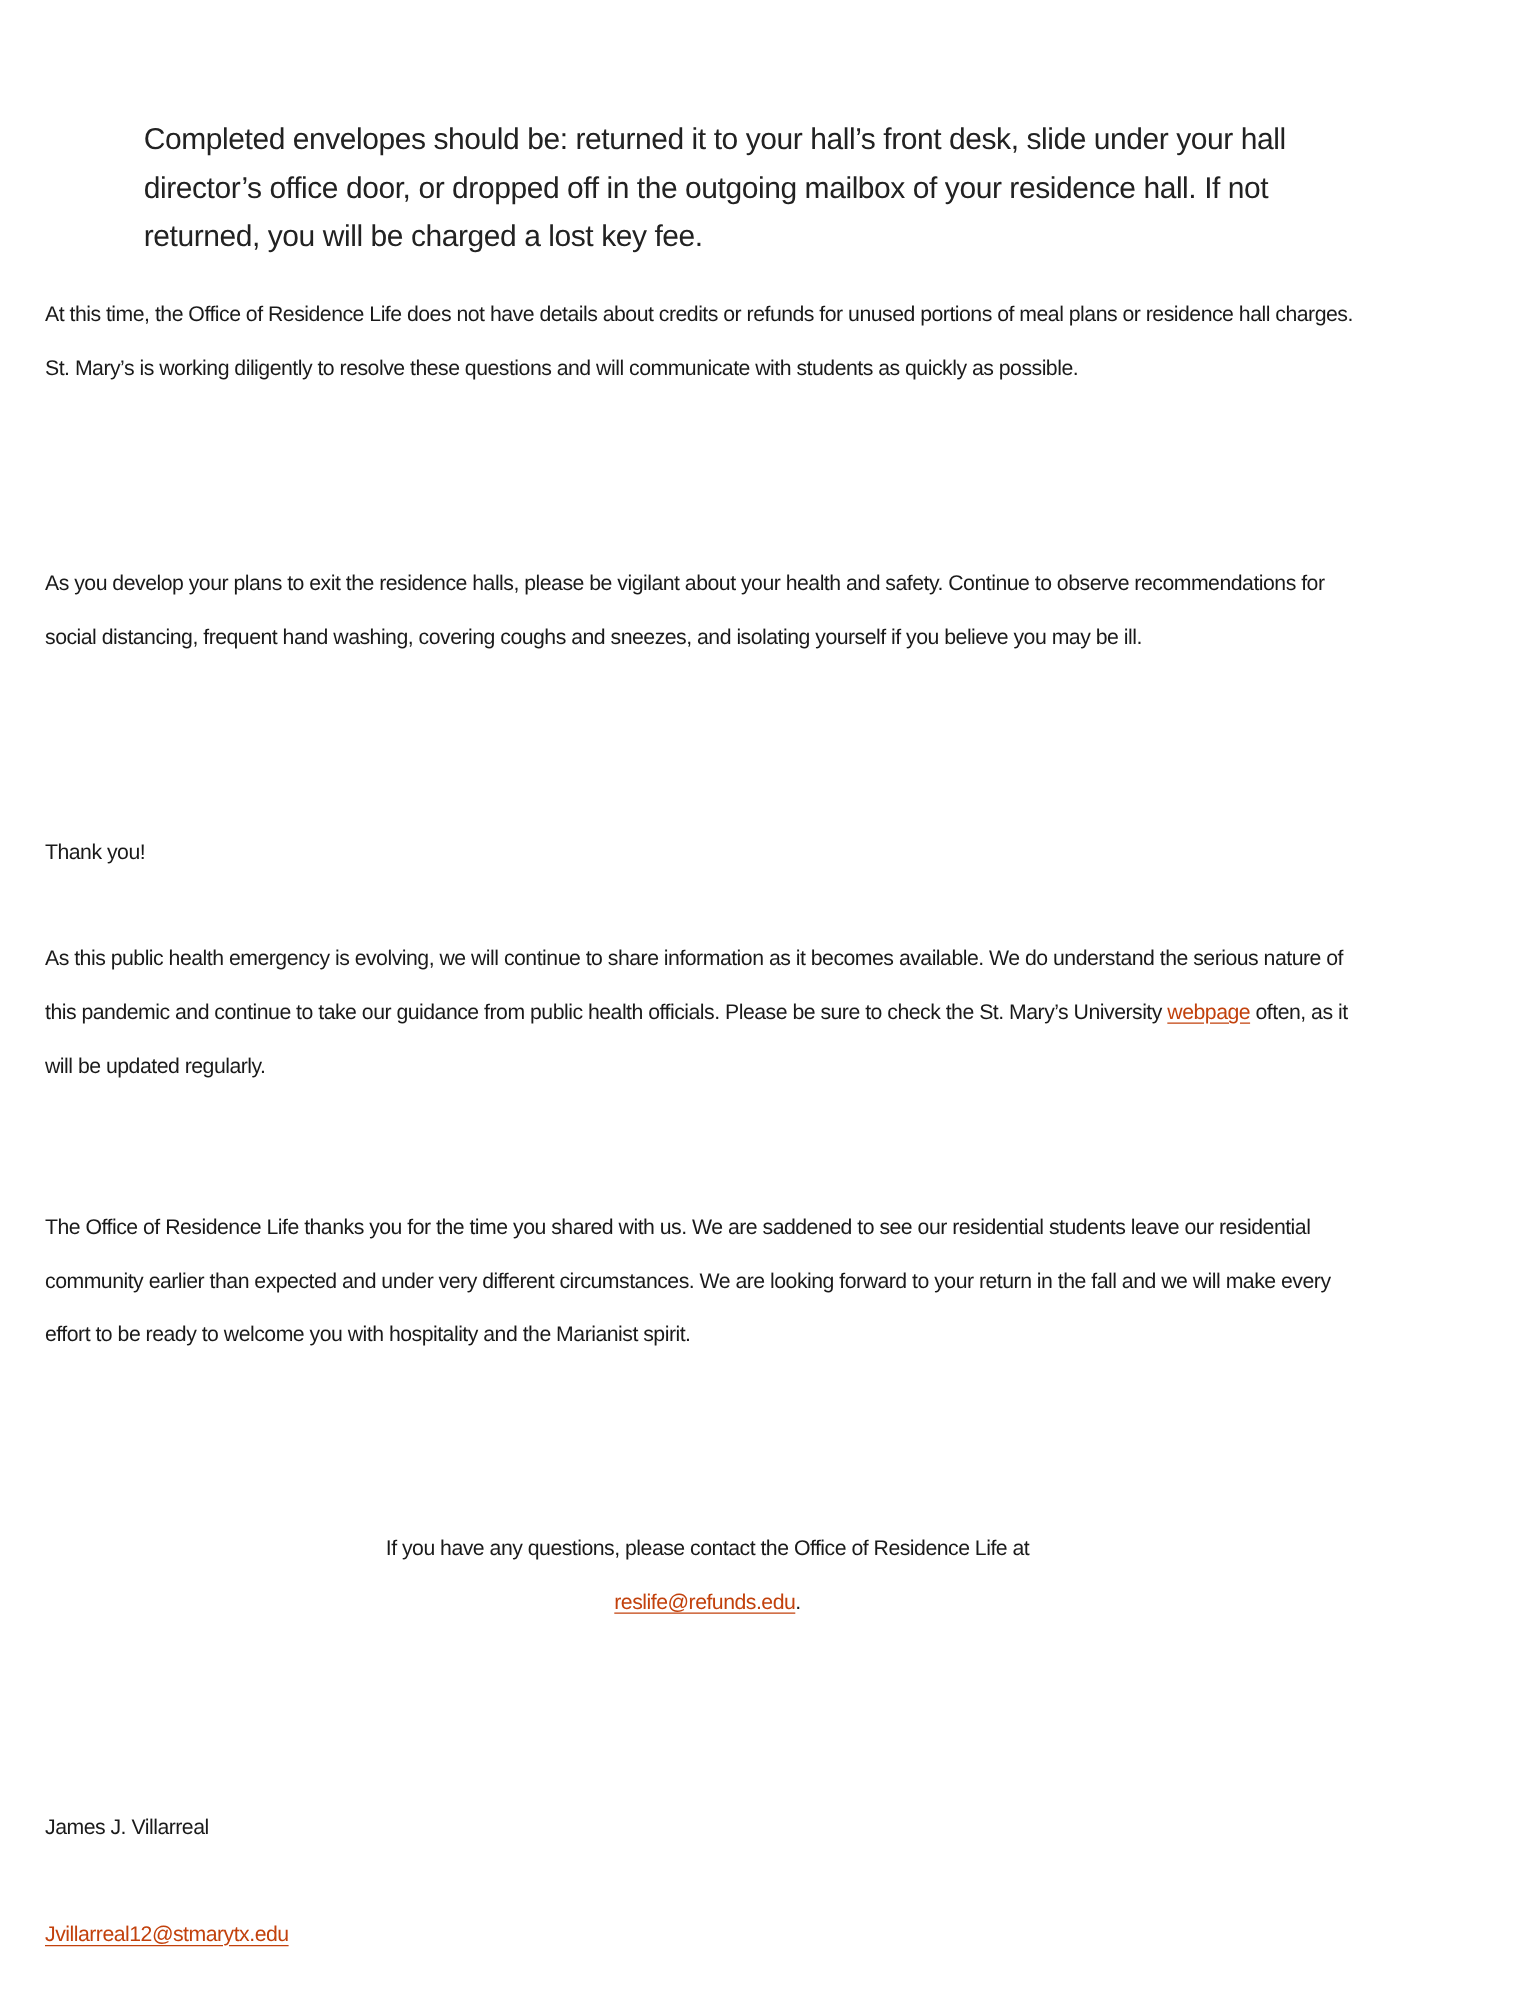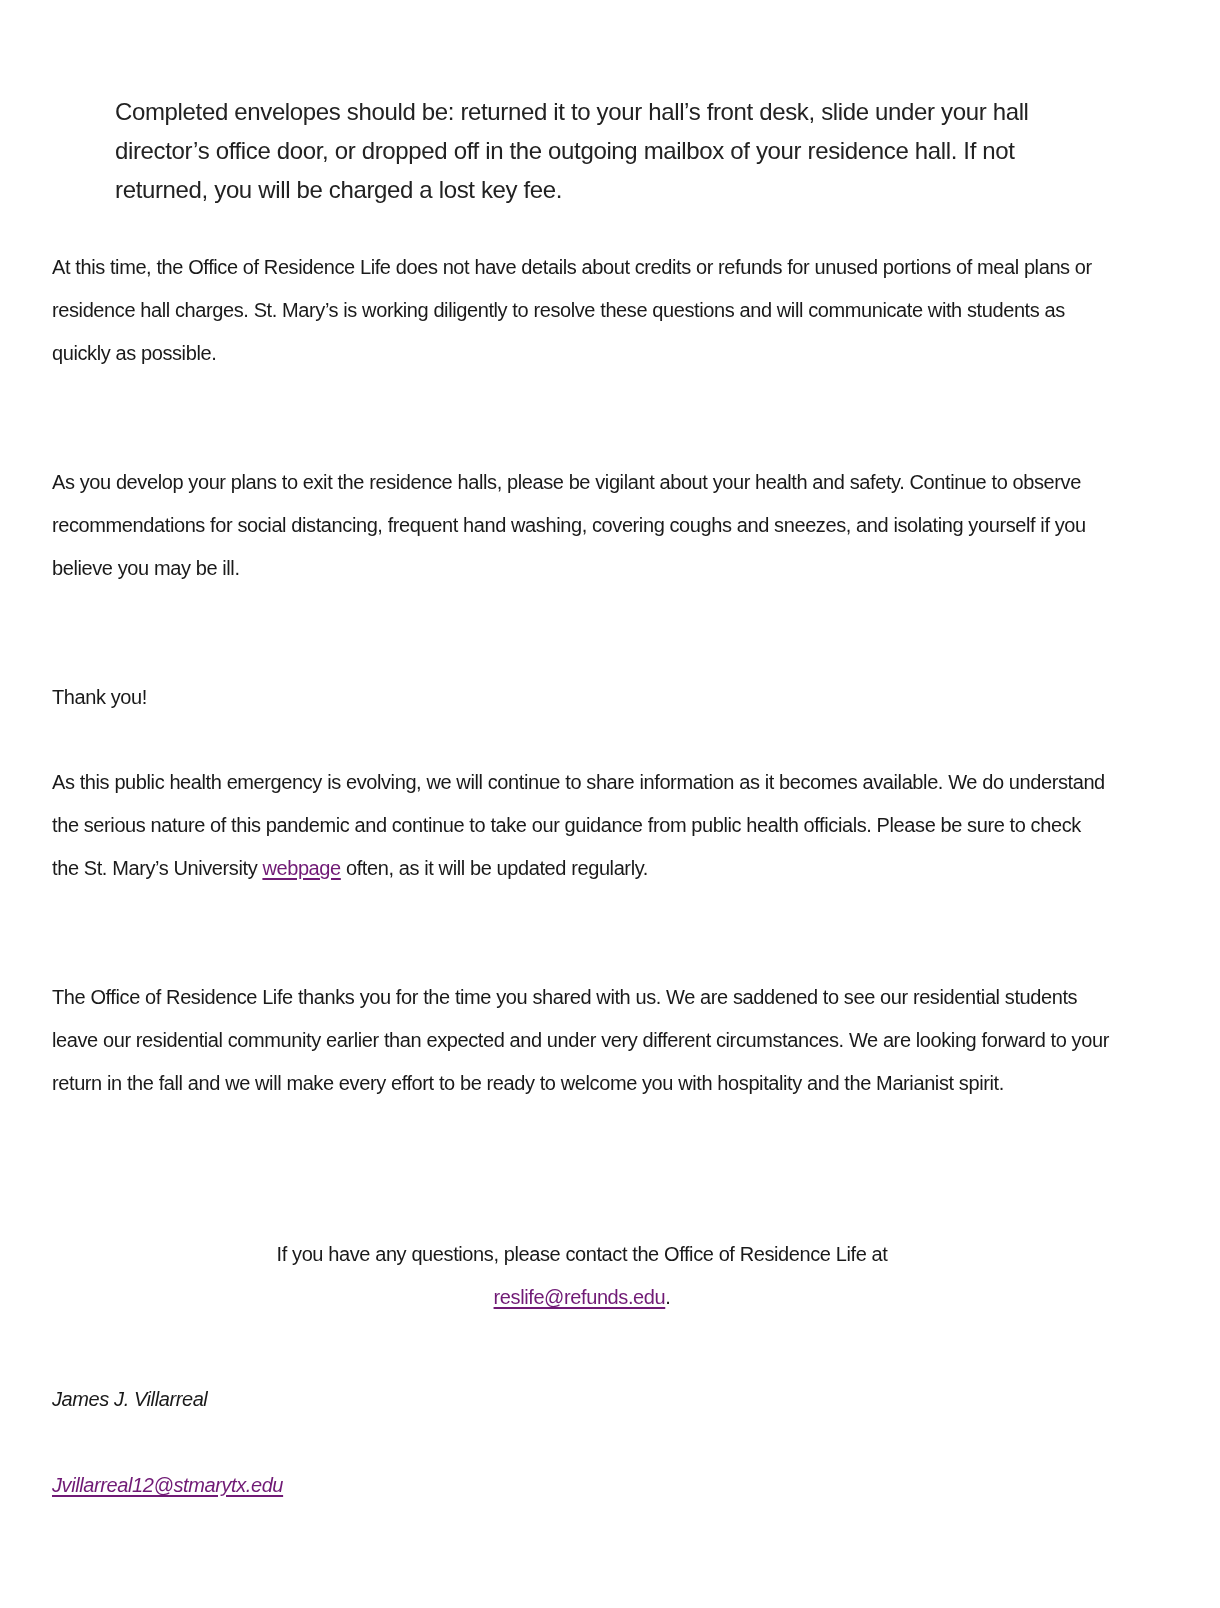--- a/index.html
+++ b/index.html
@@ -18,27 +18,27 @@
       width: 990px;
       font-size: 24px;
       line-height: 39px;
       letter-spacing: -0.35px;
       color: #222;
     }
     .para {
       position: absolute;
       left: 36px;
       width: 1060px;
-      font-size: 20px;
+      font-size: 17px;
       line-height: 43px;
       letter-spacing: -0.4px;
-      margin: 16px;
+      margin: 0;
     }
     a.link {
-      color: #701a75;
+      color: #c2410c;
       text-decoration: underline;
       text-underline-offset: 3px;
     }
   </style>
 </head>
 <body>
 
 <div class="page">
 
   <p class="indented">Completed envelopes should be: returned it to your hall’s front desk, slide under your hall director’s office door, or dropped off in the outgoing mailbox of your residence hall. If not returned, you will be charged a lost key fee.</p>
@@ -49,15 +49,15 @@
 
   <p class="para" style="top:445px;">As you develop your plans to exit the residence halls, please be vigilant about your health and safety. Continue to observe recommendations for social distancing, frequent hand washing, covering coughs and sneezes, and isolating yourself if you believe you may be ill.</p>
 
   <p class="para" style="top:745px;"><span>As this public health emergency is evolving, we will continue to share information as it becomes available. We do understand the serious nature of this pandemic and continue to take our guidance from public health officials. Please be sure to check the St. Mary’s University </span><a class="link" href="#">webpage</a><span> often, as it will be updated regularly.</span></p>
 
   <p class="para" style="top:960px;">The Office of Residence Life thanks you for the time you shared with us. We are saddened to see our residential students leave our residential community earlier than expected and under very different circumstances. We are looking forward to your return in the fall and we will make every effort to be ready to welcome you with hospitality and the Marianist spirit.</p>
 
   <p class="para" style="top:1217px;text-align:center;"><span>If you have any questions, please contact the Office of Residence Life at</span><br><a class="link" href="#">reslife@refunds.edu</a><span>.</span></p>
 
 
-  <p class="para" style="top:1362px;font-style:italic;"><span>James J. Villarreal</span><br><br><a class="link" href="#">Jvillarreal12@stmarytx.edu</a></p>
+  <p class="para" style="top:1440px;"><span>James J. Villarreal</span><br><br><a class="link" href="#">Jvillarreal12@stmarytx.edu</a></p>
 
 </div>
 
 </body></html>

